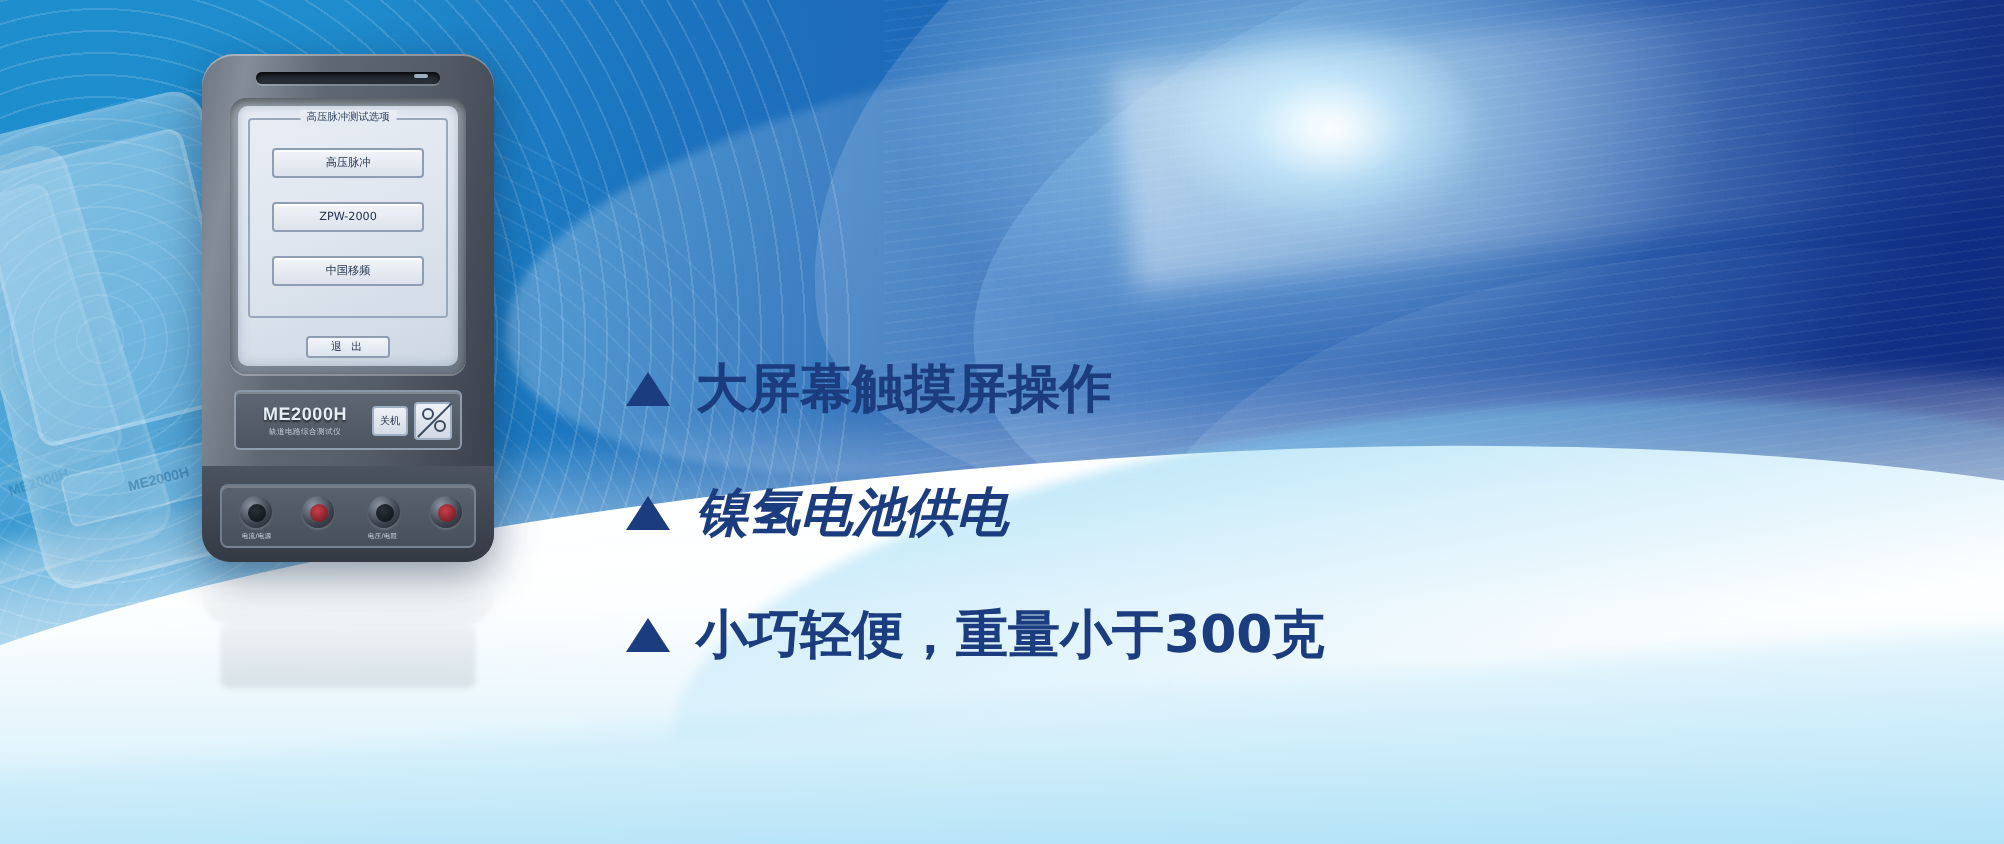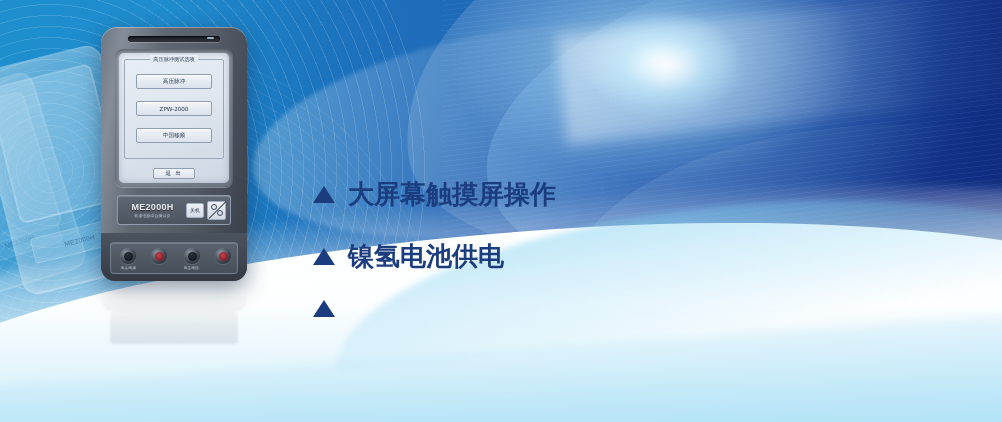--- a/index.html
+++ b/index.html
@@ -316,21 +316,21 @@
     white-space:nowrap;
   }
   .bullet .tri{
     width:0; height:0;
     border-left:11px solid transparent;
     border-right:11px solid transparent;
     border-bottom:17px solid #1b3c7e;
     flex:0 0 auto;
   }
   .bullet:nth-child(1){ margin-bottom:27px; }
-  .bullet:nth-child(2){ margin-bottom:26px; }
+  .bullet:nth-child(2){ margin-bottom:26px;font-style:italic; }
 </style>
 </head>
 <body>
 
 <div id="banner">
 
   <div class="bg-base"></div>
   <div class="bg-arcs"></div>
   <div class="bg-arcs2"></div>
   <div class="bg-lines"></div>
@@ -419,16 +419,17 @@
     <div class="bullet">
       <span class="tri"></span>
       <span>大屏幕触摸屏操作</span>
     </div>
     <div class="bullet">
       <span class="tri"></span>
       <span>镍氢电池供电</span>
     </div>
     <div class="bullet">
       <span class="tri"></span>
+      <span>小巧轻便，重量小于300克</span>
     </div>
   </div>
 
 </div>
 
 </body></html>

